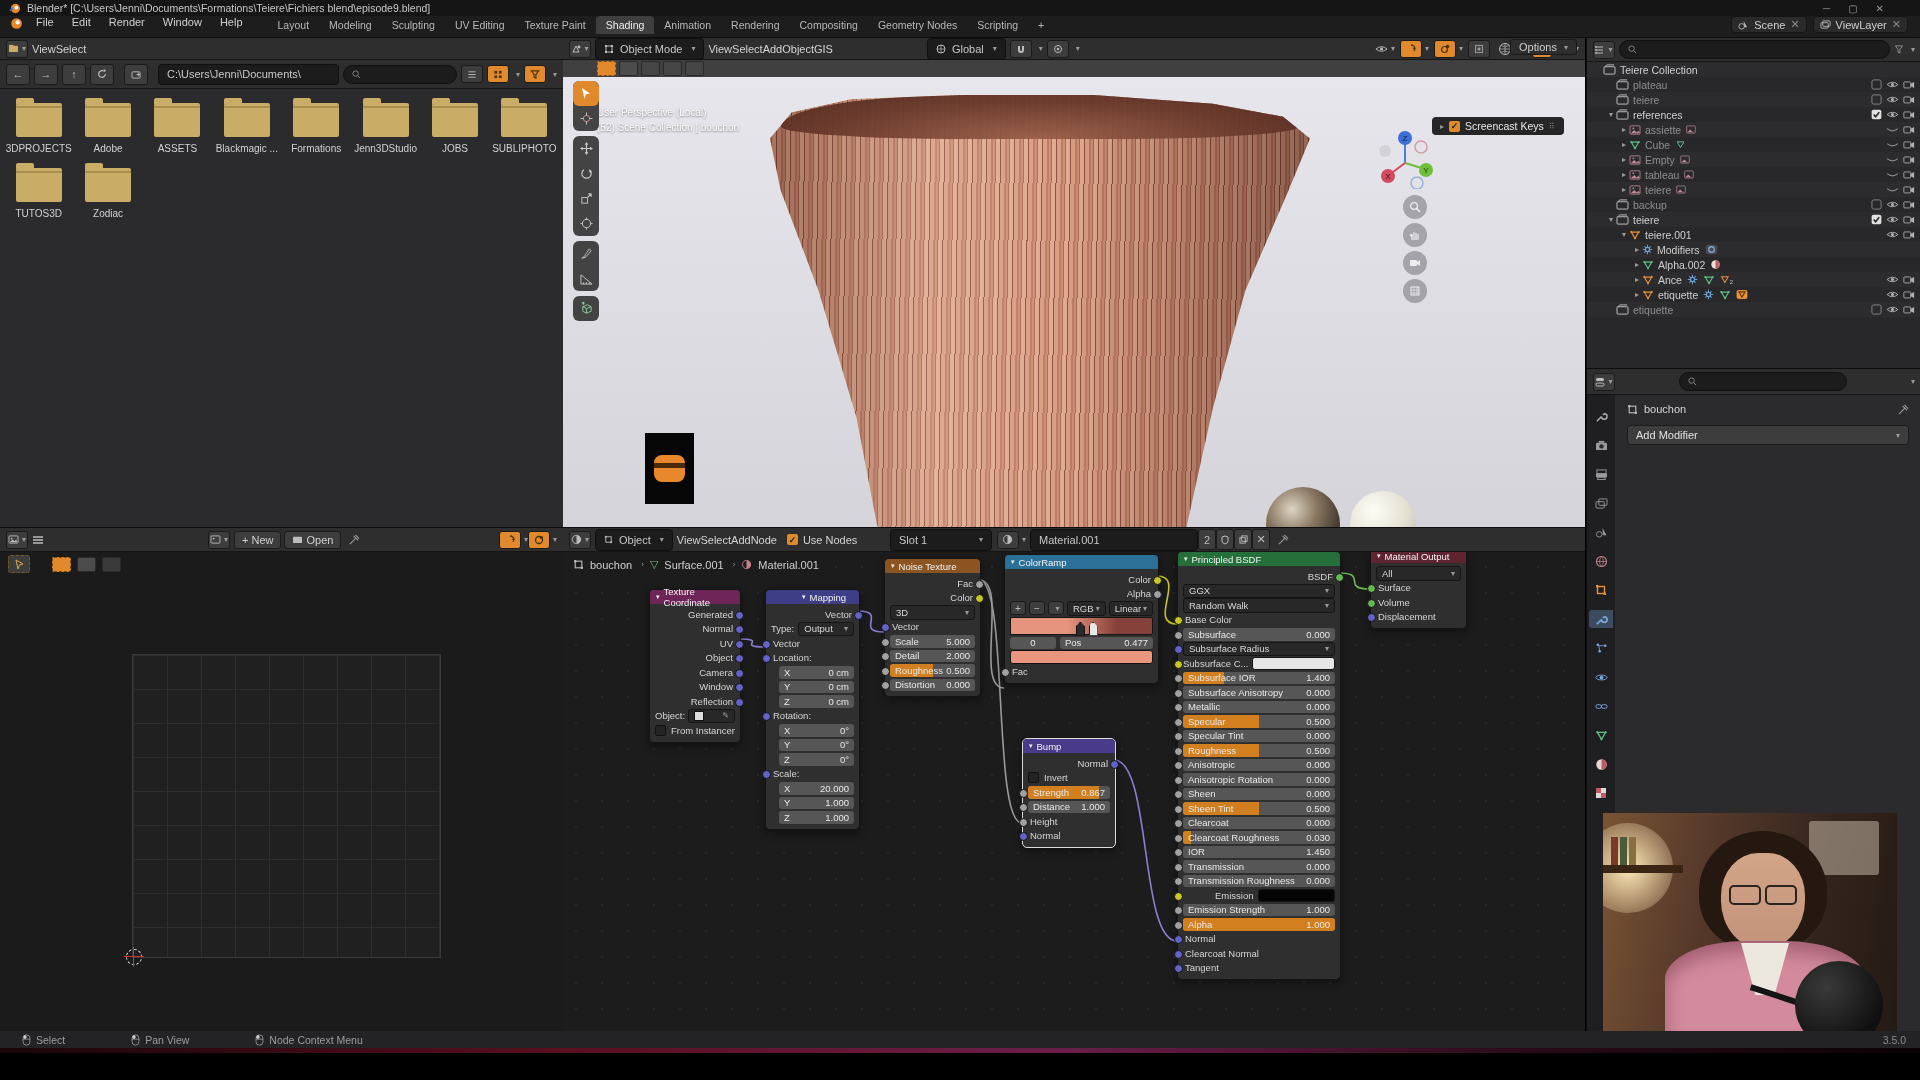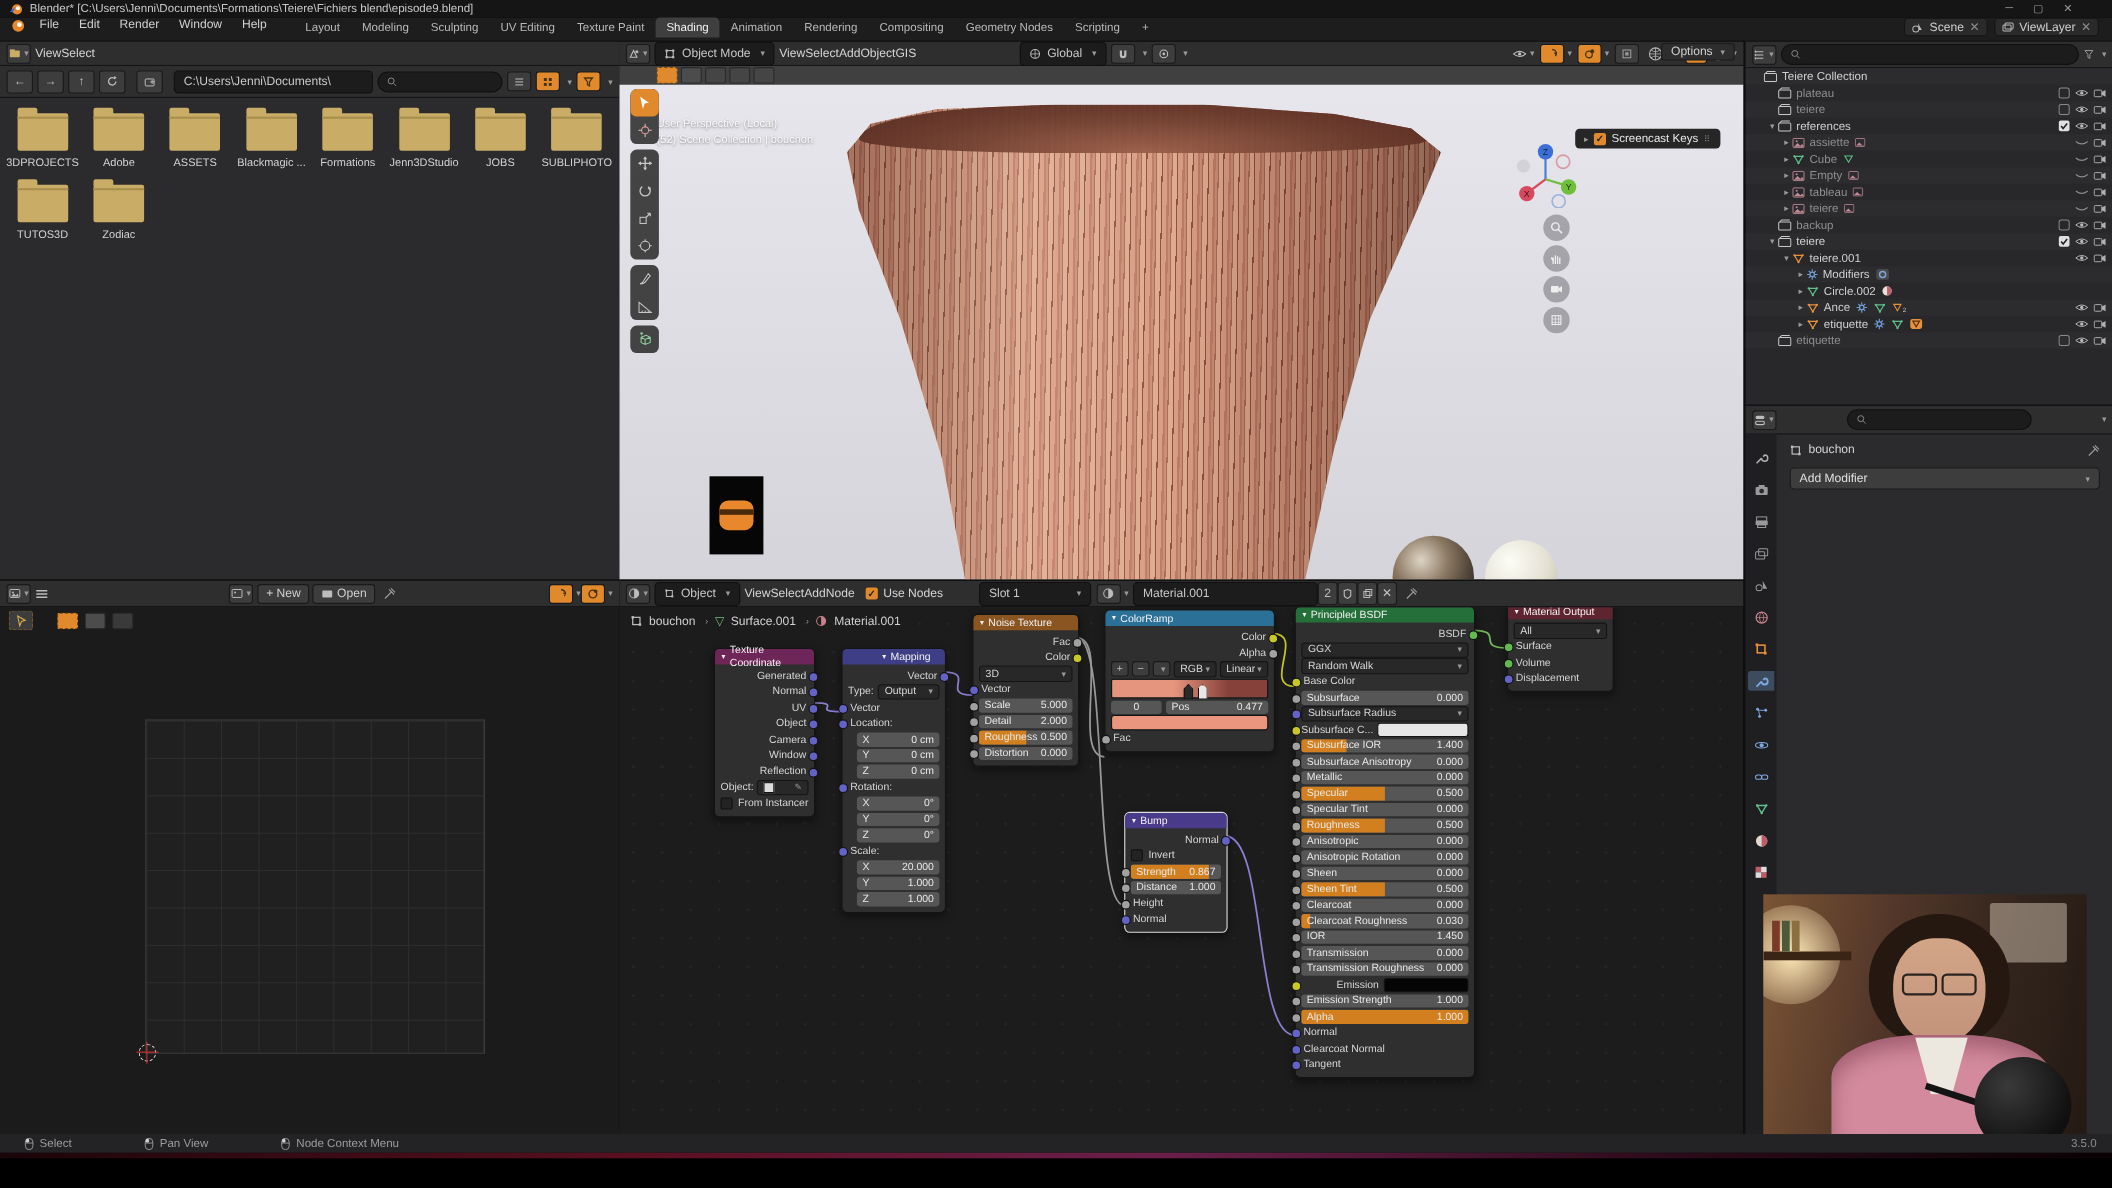--- a/index.html
+++ b/index.html
@@ -1611,21 +1611,21 @@
         <div class="olrow" style="padding-left: 45px;">
           <span class="tw">▸</span>
           <span class="icon">
             <svg width="12" height="10" viewBox="0 0 14 12">
               <path d="M2.5 2.5 H11.5 L7 10Z" fill="none" stroke="#5fbf8a" stroke-width="1.3"></path>
               <circle cx="2.5" cy="2.5" r="1.2" fill="#5fbf8a"></circle>
               <circle cx="11.5" cy="2.5" r="1.2" fill="#5fbf8a"></circle>
               <circle cx="7" cy="10" r="1.2" fill="#5fbf8a"></circle>
             </svg>
           </span>
-          <span class="lbl">Circle.002</span>
+          <span class="lbl">Alpha.002</span>
           <span class="badge">
             <span class="icon">
               <svg width="11" height="11" viewBox="0 0 12 12">
                 <circle cx="6" cy="6" r="4.6" fill="#e8e0da"></circle>
                 <path d="M6 1.4 A4.6 4.6 0 0 1 6 10.6Z" fill="#c0606a"></path>
               </svg>
             </span>
           </span>
           <span class="ctrls"></span>
         </div>

